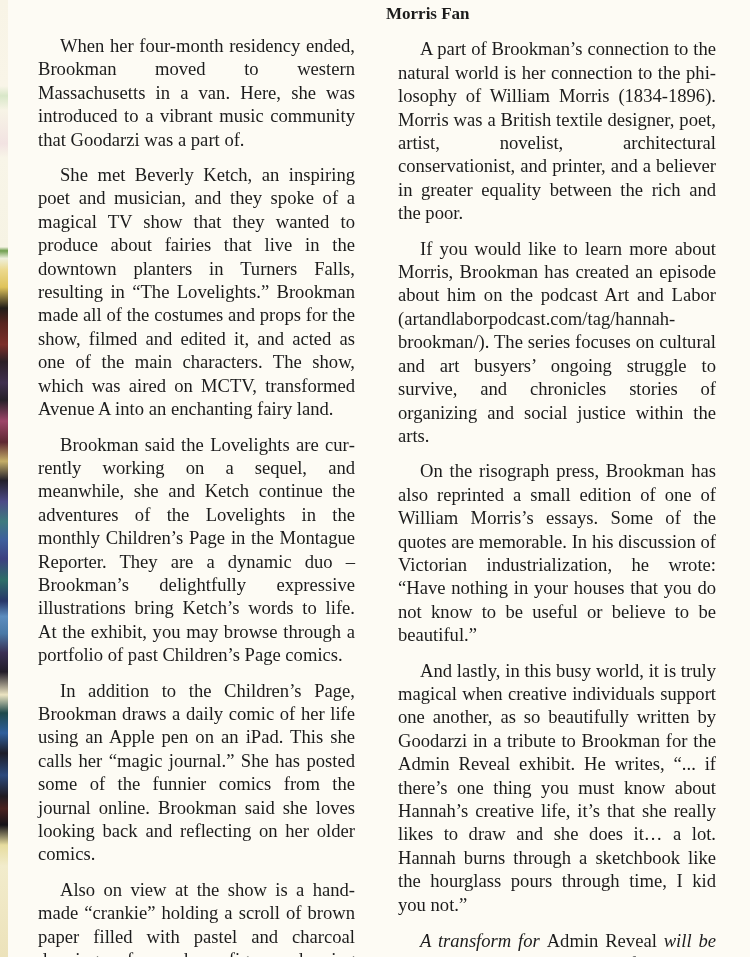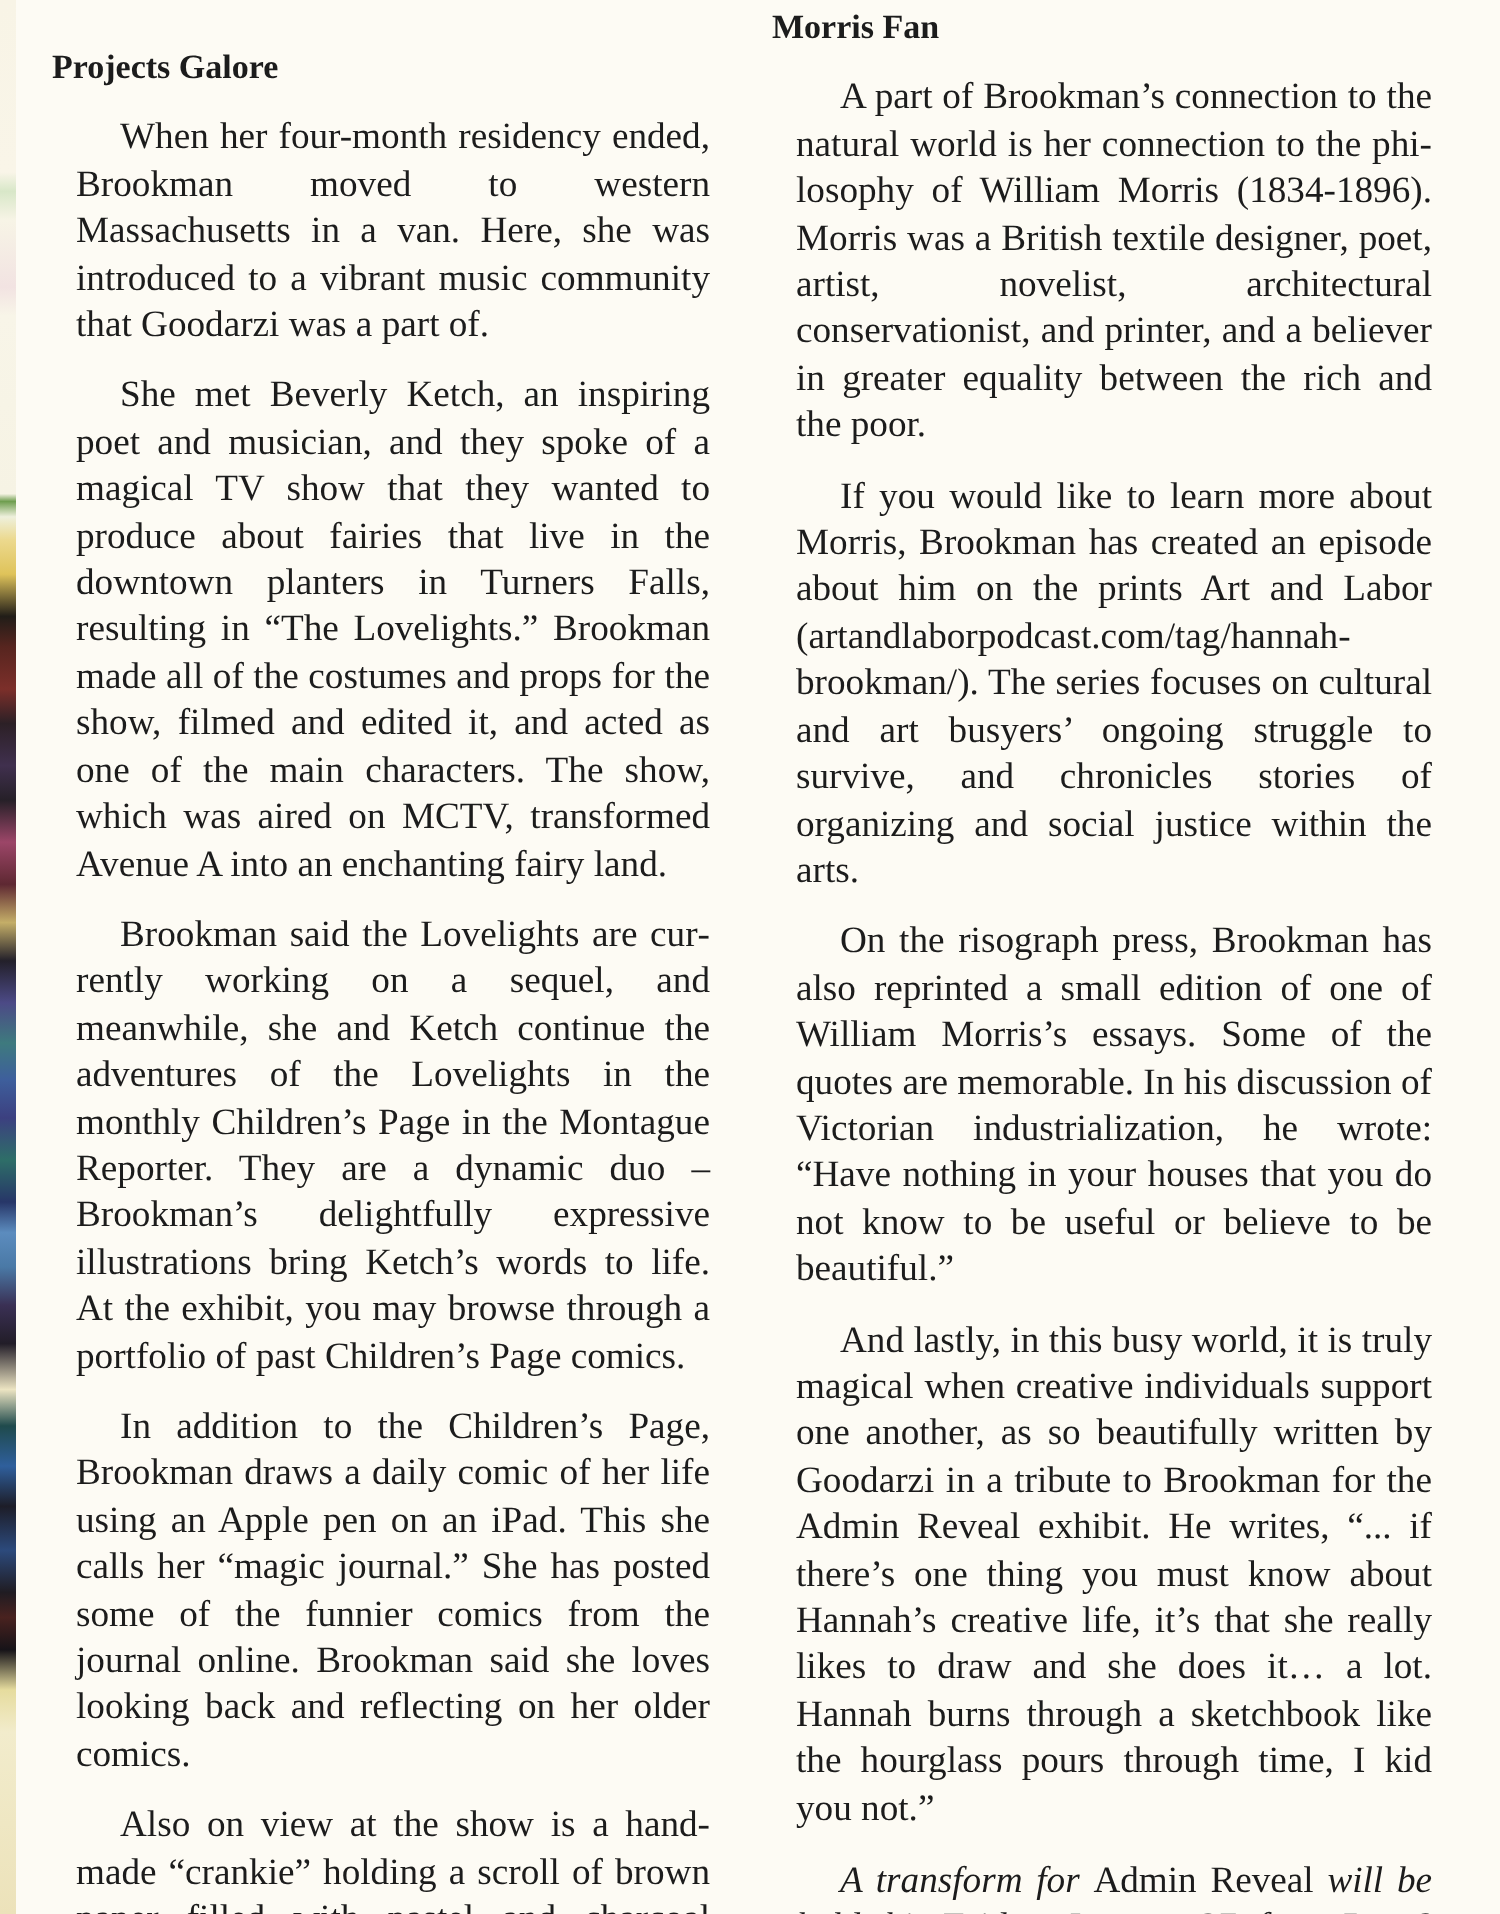--- a/index.html
+++ b/index.html
@@ -57,34 +57,33 @@
   }
   .logo-float svg { display: block; }
 </style>
 </head>
 <body style="background: rgb(253, 251, 244);">
 
 <div class="page">
   <div class="edge-strip" style="background: linear-gradient(rgb(248, 244, 230) 0%, rgb(249, 245, 232) 9%, rgb(216, 231, 200) 10%, rgb(247, 244, 230) 11.5%, rgb(242, 227, 226) 15%, rgb(248, 245, 232) 16.5%, rgb(246, 243, 228) 25.8%, rgb(111, 158, 79) 26.2%, rgb(238, 240, 220) 27%, rgb(236, 217, 142) 28.2%, rgb(223, 195, 90) 30%, rgb(33, 29, 24) 32.2%, rgb(87, 37, 31) 33.8%, rgb(124, 47, 42) 36%, rgb(44, 32, 38) 37.8%, rgb(64, 48, 78) 40%, rgb(38, 32, 40) 41.8%, rgb(156, 70, 104) 44%, rgb(94, 40, 50) 46.2%, rgb(196, 174, 104) 48.2%, rgb(35, 32, 42) 50.2%, rgb(76, 74, 134) 52.4%, rgb(62, 122, 126) 54.5%, rgb(62, 95, 156) 56.4%, rgb(60, 64, 128) 58.4%, rgb(46, 110, 104) 60.6%, rgb(39, 54, 104) 62.8%, rgb(92, 140, 190) 64.4%, rgb(74, 121, 166) 66.2%, rgb(58, 48, 84) 68.2%, rgb(34, 29, 40) 70.2%, rgb(236, 228, 194) 72.6%, rgb(31, 74, 76) 74.5%, rgb(47, 95, 156) 76.6%, rgb(29, 29, 40) 78.7%, rgb(44, 74, 124) 81%, rgb(32, 28, 34) 83.2%, rgb(73, 34, 31) 84.5%, rgb(22, 19, 24) 86.2%, rgb(230, 220, 158) 88.3%, rgb(242, 236, 204) 90.5%, rgb(236, 226, 186) 100%);"></div>
   <div class="content" style="color: rgb(28, 28, 28);">
     <div class="column col-left">
-      <h2 class="section-heading">Projects Galore</h2>
       <div class="paras">
           <p><span>When her four-month residency ended, Brookman moved to western Massachusetts in a van. Here, she was introduced to a vi­brant music community that Goodarzi was a part of.</span></p>
           <p><span>She met Beverly Ketch, an inspiring poet and musician, and they spoke of a magical TV show that they wanted to produce about fairies that live in the downtown planters in Turners Falls, resulting in “The Lovelights.” Brookman made all of the costumes and props for the show, filmed and edited it, and acted as one of the main characters. The show, which was aired on MCTV, transformed Avenue A into an enchanting fairy land.</span></p>
           <p><span>Brookman said the Lovelights are cur­rently working on a sequel, and meanwhile, she and Ketch continue the adventures of the Lovelights in the monthly Children’s Page in the </span><span class="i">Montague Reporter</span><span>. They are a dynamic duo – Brookman’s delightfully expressive illustrations bring Ketch’s words to life. At the exhibit, you may browse through a port­folio of past Children’s Page comics.</span></p>
           <p><span>In addition to the Children’s Page, Brook­man draws a daily comic of her life using an Apple pen on an iPad. This she calls her “magic journal.” She has posted some of the funnier comics from the journal online. Brookman said she loves looking back and reflecting on her older comics.</span></p>
           <p><span>Also on view at the show is a hand-made “crankie” holding a scroll of brown paper filled with pastel and charcoal drawings from her figure drawing sessions at Looky</span></p>
         </div>
     </div>
     <div class="column col-right">
       <h2 class="section-heading">Morris Fan</h2>
       <div class="paras">
           <p><span>A part of Brookman’s connection to the natural world is her connection to the phi­losophy of William Morris (1834-1896). Morris was a British textile designer, poet, artist, novelist, architectural conservationist, and printer, and a believer in greater equality between the rich and the poor.</span></p>
-          <p><span>If you would like to learn more about Mor­ris, Brookman has created an episode about him on the prints Art and Labor (</span><span class="i">artand­laborpodcast.com/tag/hannah-brookman/</span><span>). The series focuses on cultural and art busy­ers’ ongoing struggle to survive, and chron­icles stories of organizing and social justice within the arts.</span></p>
+          <p><span>If you would like to learn more about Mor­ris, Brookman has created an episode about him on the podcast Art and Labor (</span><span class="i">artand­laborpodcast.com/tag/hannah-brookman/</span><span>). The series focuses on cultural and art busy­ers’ ongoing struggle to survive, and chron­icles stories of organizing and social justice within the arts.</span></p>
           <p><span>On the risograph press, Brookman has also reprinted a small edition of one of Wil­liam Morris’s essays. Some of the quotes are memorable. In his discussion of Victorian industrialization, he wrote: “Have nothing in your houses that you do not know to be useful or believe to be beautiful.”</span></p>
           <p><span>And lastly, in this busy world, it is tru­ly magical when creative individuals sup­port one another, as so beautifully written by Goodarzi in a tribute to Brookman for the </span><span class="i">Admin Reveal</span><span> exhibit. He writes, “... if there’s one thing you must know about Han­nah’s creative life, it’s that she really likes to draw and she does it… a lot. Hannah burns through a sketchbook like the hourglass pours through time, I kid you not.”</span></p>
           <p class="reception"><span>A transform for </span><span class="u">Admin Reveal</span><span> will be held this Friday, January 27, from 5 to 8 p.m. in conjunction with the Greenfield Art Walk. Looky Here is located at 28 Chapman Street, Greenfield. There will also be a closing </span><span class="logo-float">
               <svg viewBox="0 0 68 60" width="70" height="61">
                 <rect width="68" height="60" fill="#55548f"></rect>
                 <text x="2" y="47" font-family="&quot;Liberation Serif&quot;, serif" font-size="50" fill="#ffffff">M</text>
                 <text x="27" y="58" font-family="&quot;Liberation Serif&quot;, serif" font-size="55" fill="none" stroke="#c9c9de" stroke-width="1.3">R</text>
               </svg>
             </span><span>reception on February 24 from 5 to 9 p.m., which will include a screening of The Lovelights show.</span></p>
         </div>

